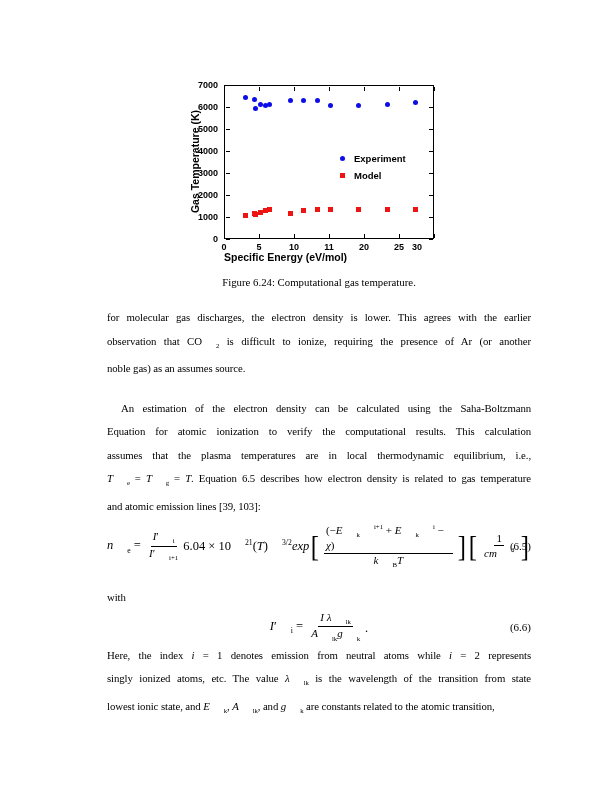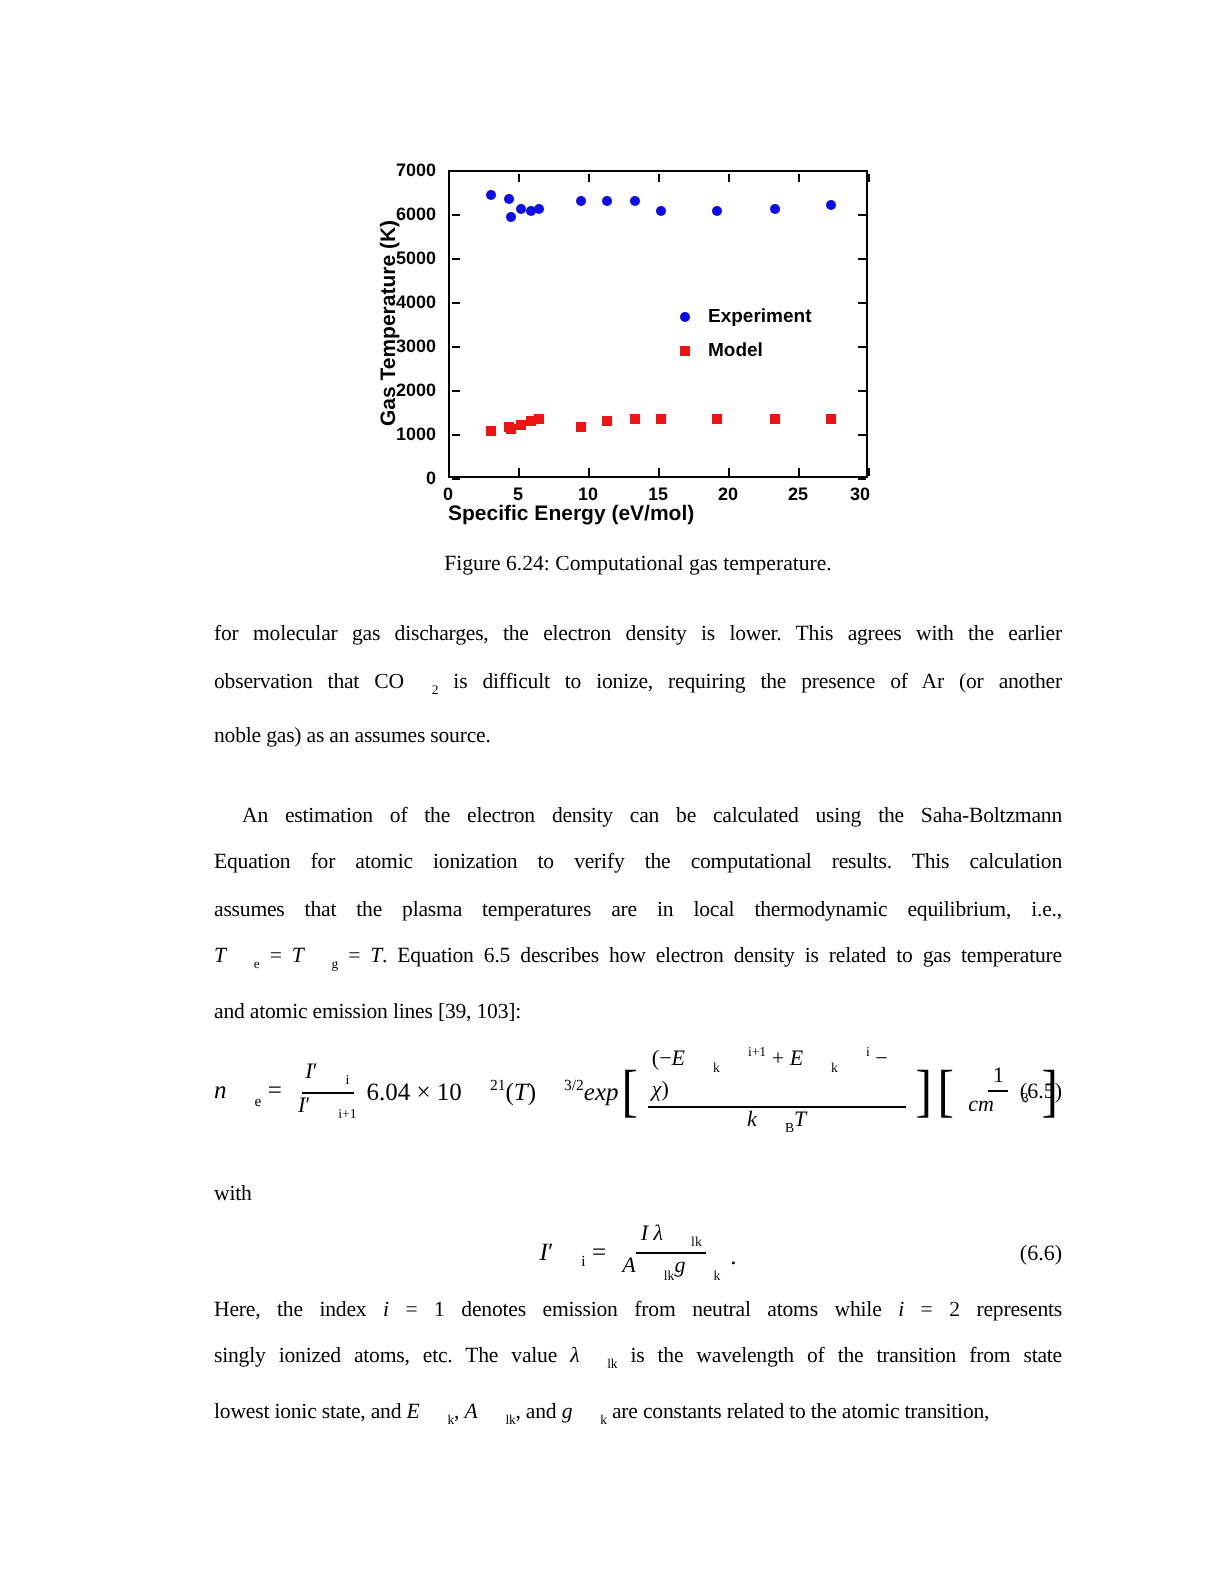--- a/index.html
+++ b/index.html
@@ -116,30 +116,30 @@
       <div class="tick" style="left: 45.5px; top: 8.5px; width: 1px; height: 4px;"></div>
       <div class="xticklab" style="left: 31px; top: 164px;">0</div>
       <div class="tick" style="left: 80.5px; top: 155.5px; width: 1px; height: 4px;"></div>
       <div class="tick" style="left: 80.5px; top: 8.5px; width: 1px; height: 4px;"></div>
       <div class="xticklab" style="left: 66px; top: 164px;">5</div>
       <div class="tick" style="left: 115.5px; top: 155.5px; width: 1px; height: 4px;"></div>
       <div class="tick" style="left: 115.5px; top: 8.5px; width: 1px; height: 4px;"></div>
       <div class="xticklab" style="left: 101px; top: 164px;">10</div>
       <div class="tick" style="left: 150.5px; top: 155.5px; width: 1px; height: 4px;"></div>
       <div class="tick" style="left: 150.5px; top: 8.5px; width: 1px; height: 4px;"></div>
-      <div class="xticklab" style="left: 136px; top: 164px;">15</div>
+      <div class="xticklab" style="left: 136px; top: 164px;">11</div>
       <div class="tick" style="left: 185.5px; top: 155.5px; width: 1px; height: 4px;"></div>
       <div class="tick" style="left: 185.5px; top: 8.5px; width: 1px; height: 4px;"></div>
       <div class="xticklab" style="left: 171px; top: 164px;">20</div>
       <div class="tick" style="left: 220.5px; top: 155.5px; width: 1px; height: 4px;"></div>
       <div class="tick" style="left: 220.5px; top: 8.5px; width: 1px; height: 4px;"></div>
       <div class="xticklab" style="left: 206px; top: 164px;">25</div>
       <div class="tick" style="left: 255.5px; top: 155.5px; width: 1px; height: 4px;"></div>
       <div class="tick" style="left: 255.5px; top: 8.5px; width: 1px; height: 4px;"></div>
-      <div class="xticklab" style="left: 237px; top: 164px;">30</div>
+      <div class="xticklab" style="left: 224px; top: 164px;">30</div>
       <div class="tick" style="left: 47.5px; top: 160.5px; width: 4px; height: 1px;"></div>
       <div class="tick" style="left: 250.5px; top: 160.5px; width: 4px; height: 1px;"></div>
       <div class="yticklab" style="top: 155.5px;">0</div>
       <div class="tick" style="left: 47.5px; top: 138.5px; width: 4px; height: 1px;"></div>
       <div class="tick" style="left: 250.5px; top: 138.5px; width: 4px; height: 1px;"></div>
       <div class="yticklab" style="top: 133.5px;">1000</div>
       <div class="tick" style="left: 47.5px; top: 116.5px; width: 4px; height: 1px;"></div>
       <div class="tick" style="left: 250.5px; top: 116.5px; width: 4px; height: 1px;"></div>
       <div class="yticklab" style="top: 111.5px;">2000</div>
       <div class="tick" style="left: 47.5px; top: 94.5px; width: 4px; height: 1px;"></div>

